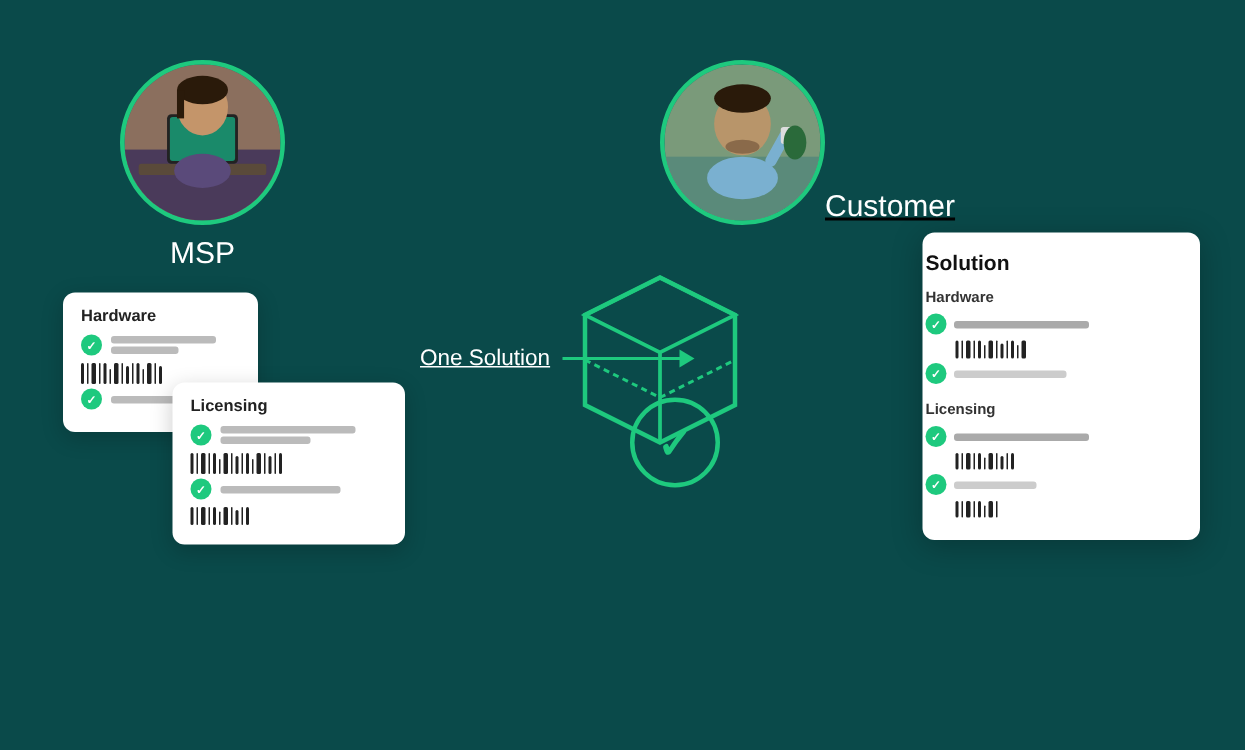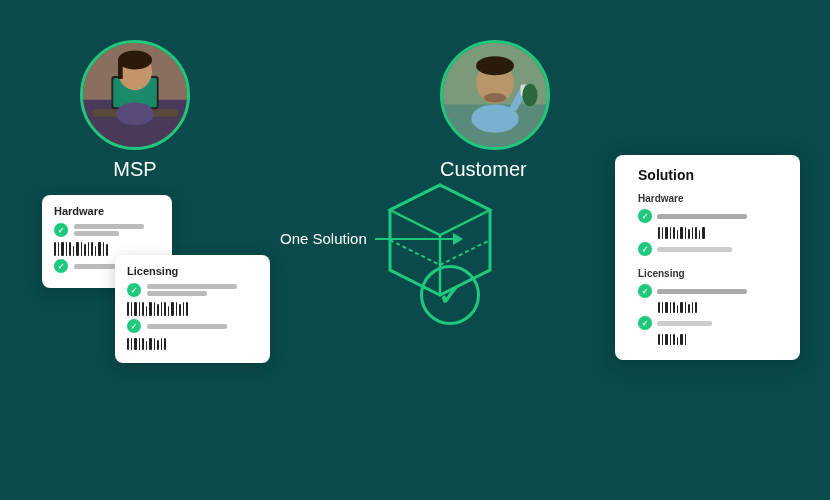--- a/index.html
+++ b/index.html
@@ -55,22 +55,23 @@
       font-weight: 500;
       margin-top: 8px;
     }
 
     
     .customer-section {
       position: absolute;
       left: 440px;
       top: 40px;
       display: flex;
-      flex-direction: column;
-      align-items: flex-start;
+      flex-direction: row;
+      align-items: flex-end;
+      text-decoration: underline;
     }
 
     
     .card {
       background: white;
       border-radius: 8px;
       padding: 10px 12px;
       box-shadow: 0 4px 15px rgba(0,0,0,0.2);
     }
 
@@ -163,20 +164,21 @@
       display: flex;
       align-items: center;
       gap: 0;
     }
 
     .arrow-label {
       color: white;
       font-size: 15px;
       font-weight: 500;
       margin-right: 8px;
+      text-decoration: underline;
     }
 
     .arrow-line {
       width: 80px;
       height: 2px;
       background: #1ec97e;
       position: relative;
     }
 
     .arrow-line::after {
@@ -210,21 +212,21 @@
       font-size: 28px;
       font-weight: bold;
     }
 
     
     .solution-card {
       position: absolute;
       right: 30px;
       top: 155px;
       width: 185px;
-      padding: 12px 23px;
+      padding: 12px 2px;
       background: white;
       border-radius: 8px;
       box-shadow: 0 4px 20px rgba(0,0,0,0.25);
     }
 
     .solution-title {
       font-size: 14px;
       font-weight: 700;
       color: #111;
       margin-bottom: 10px;

